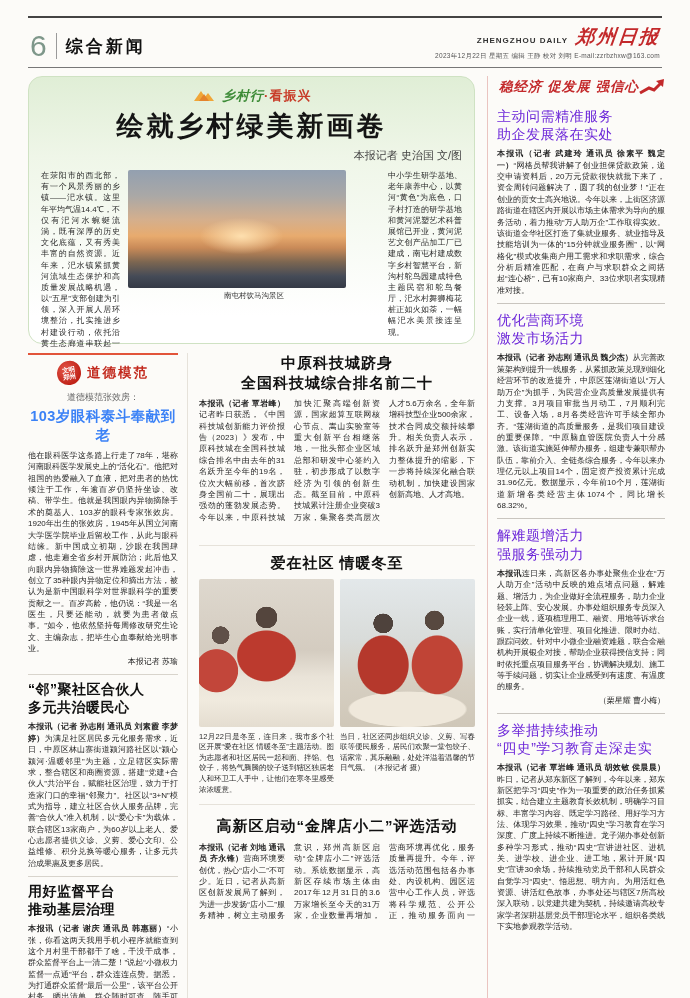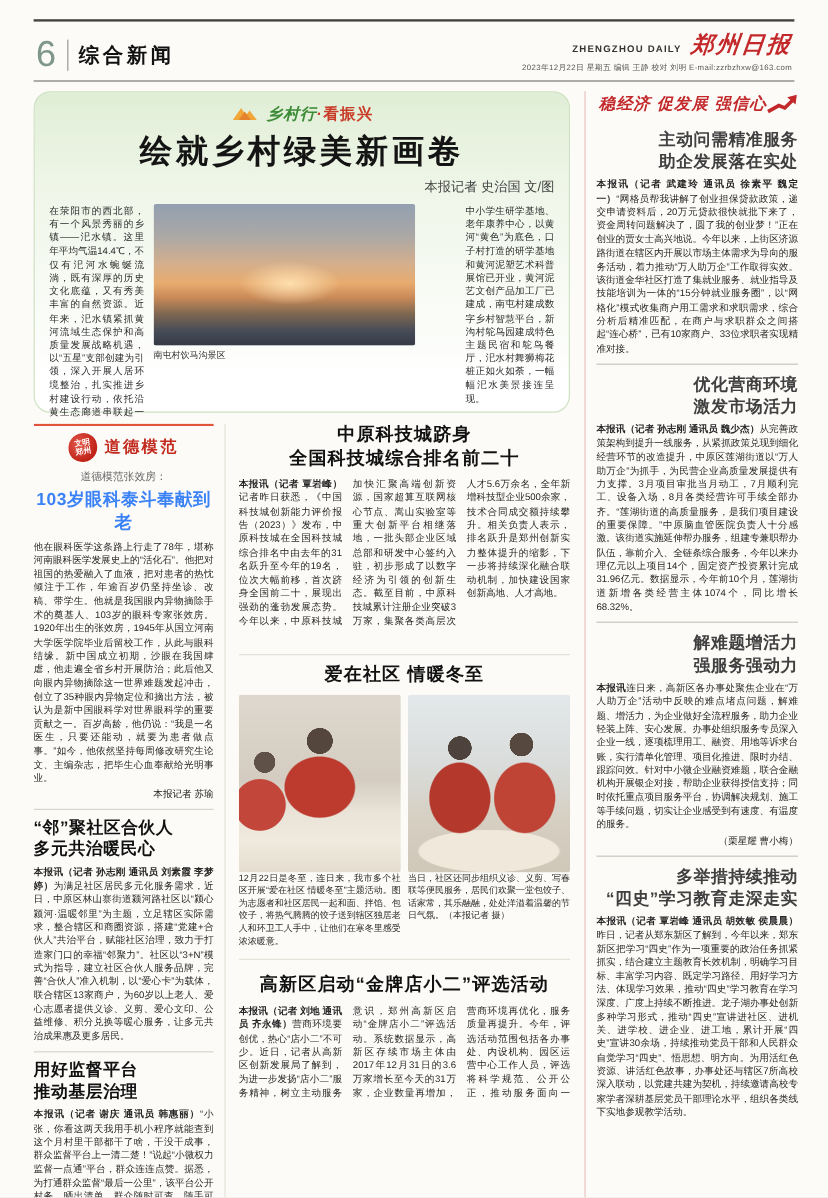--- a/index.html
+++ b/index.html
@@ -38,21 +38,21 @@
   }
   .badge-row{ text-align:center; line-height:1; margin-top:2px;}
   .badge-mountain{ vertical-align:-2px; margin-right:2px;}
   .badge-p1{ font-size:13px; font-weight:bold; font-style:italic; color:#3d8b37; letter-spacing:1px;margin-top:28px;}
   .badge-p2{ font-size:13px; font-weight:bold; color:#c83c28; letter-spacing:1px;}
   .f-headline{ text-align:center; font-size:27px; font-weight:bold; letter-spacing:3px; color:#141414; margin-top:5px;}
   .f-byline{ text-align:right; font-size:11px; color:#444; margin-top:4px; }
   .feature-cols{ display:flex; gap:8px; margin-top:7px; height:178px; overflow:hidden;}
   .fcol{ font-size:8px; line-height:1.4; text-align:justify; color:#2a2a2a; flex:1;}
   .fcol.narrow{ flex:none; width:74px; }
-  .f-fig{ flex:none; width:252px; }
+  .f-fig{ flex:none; width:252px;text-align:center; }
   .photo{ border-radius:2px; }
   .sunset{
     width:218px; height:118px;
     background:
       radial-gradient(ellipse 60px 26px at 52% 56%, rgba(255,226,178,.95), rgba(255,205,140,0) 70%),
       linear-gradient(180deg,#93a0b0 0%, #aaa8a6 22%, #d4af8d 42%, #e8ab6e 56%, #c98a58 66%, #7c6651 78%, #454b57 90%, #343945 100%);
   }
   .f-caption{ font-size:7.5px; color:#333; margin-top:3px; }
 
   
@@ -98,31 +98,31 @@
   }
   .wphoto.p2{
     background:
       radial-gradient(circle 10px at 32% 30%, #4e423c 97%, transparent),
       radial-gradient(ellipse 26px 30px at 32% 58%, #b5382c 96%, transparent),
       radial-gradient(circle 10px at 70% 28%, #57483f 97%, transparent),
       radial-gradient(ellipse 26px 30px at 72% 58%, #c04436 96%, transparent),
       radial-gradient(ellipse 60px 18px at 50% 88%, #efe8db 96%, transparent),
       linear-gradient(180deg,#e3e8ea 0%, #d9dcda 40%, #d6cfc2 70%, #cfc7b8 100%);
   }
-  .captions-row{ display:flex; gap:6px; margin-top:0;}
+  .captions-row{ display:flex; gap:6px; margin-top:5px;}
   .caption{ width:50%; font-size:7.5px; line-height:1.42; text-align:justify; color:#2a2a2a;}
   .gold{ margin-top:9px; border-top:1px solid #e6e2da; padding-top:11px;}
   .gold .cols3{ height:86px; }
 
   
   .banner{ display:flex; align-items:center; padding:2px 0 4px 2px; }
   .banner-text{ font-size:13.5px; font-weight:bold; font-style:italic; color:#c3292b; letter-spacing:1px; white-space:nowrap;}
   .r-art{ padding-top:7px; }
   .r-art + .r-art{ border-top:1px solid #c9c5bf; margin-top:7px; }
-  .h-right{ text-align:right; font-size:14px; font-weight:bold; color:#404040; line-height:1.3; letter-spacing:.5px;}
+  .h-right{ text-align:left; font-size:14px; font-weight:normal; color:#6d28d9; line-height:1.3; letter-spacing:.5px;}
   .r-art .body-text{ margin-top:5px; }
 </style>
 </head>
 <body>
 
 <div class="page">
 
   <header>
     <div class="rule-top"></div>
     <div class="header-row">

